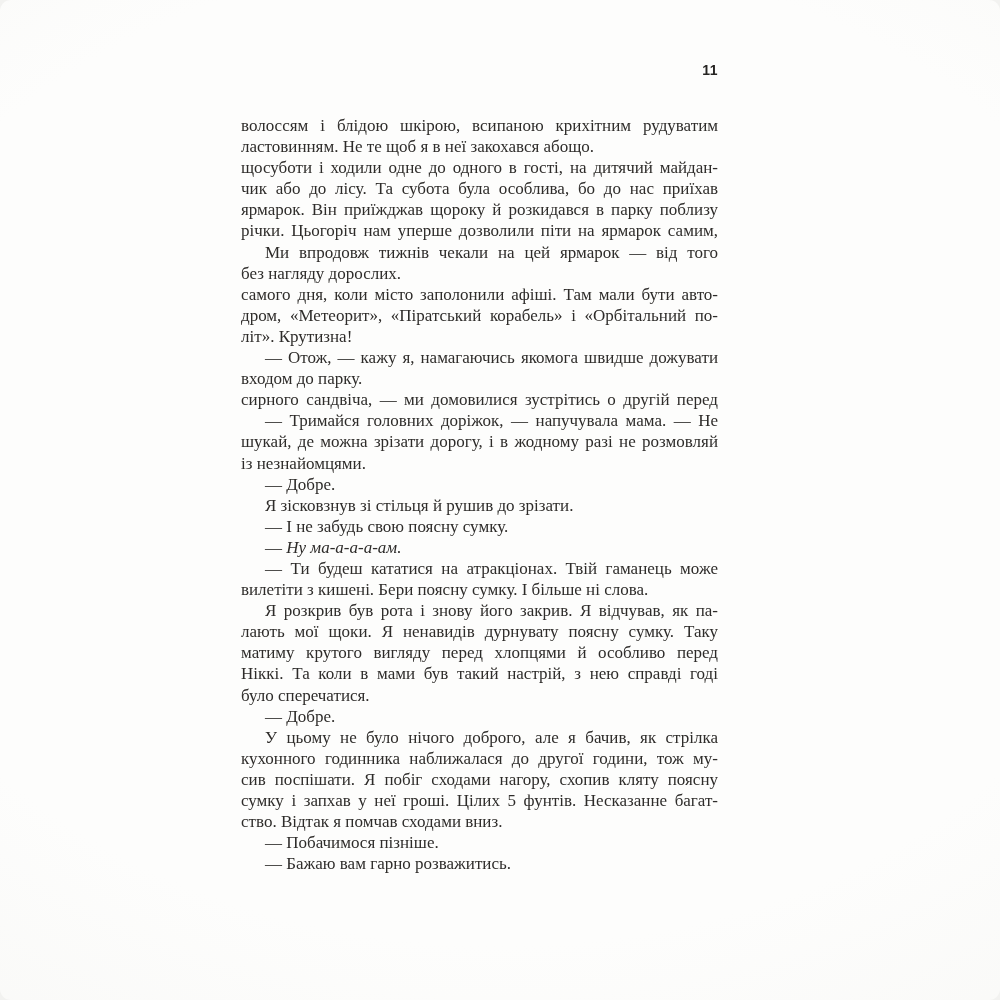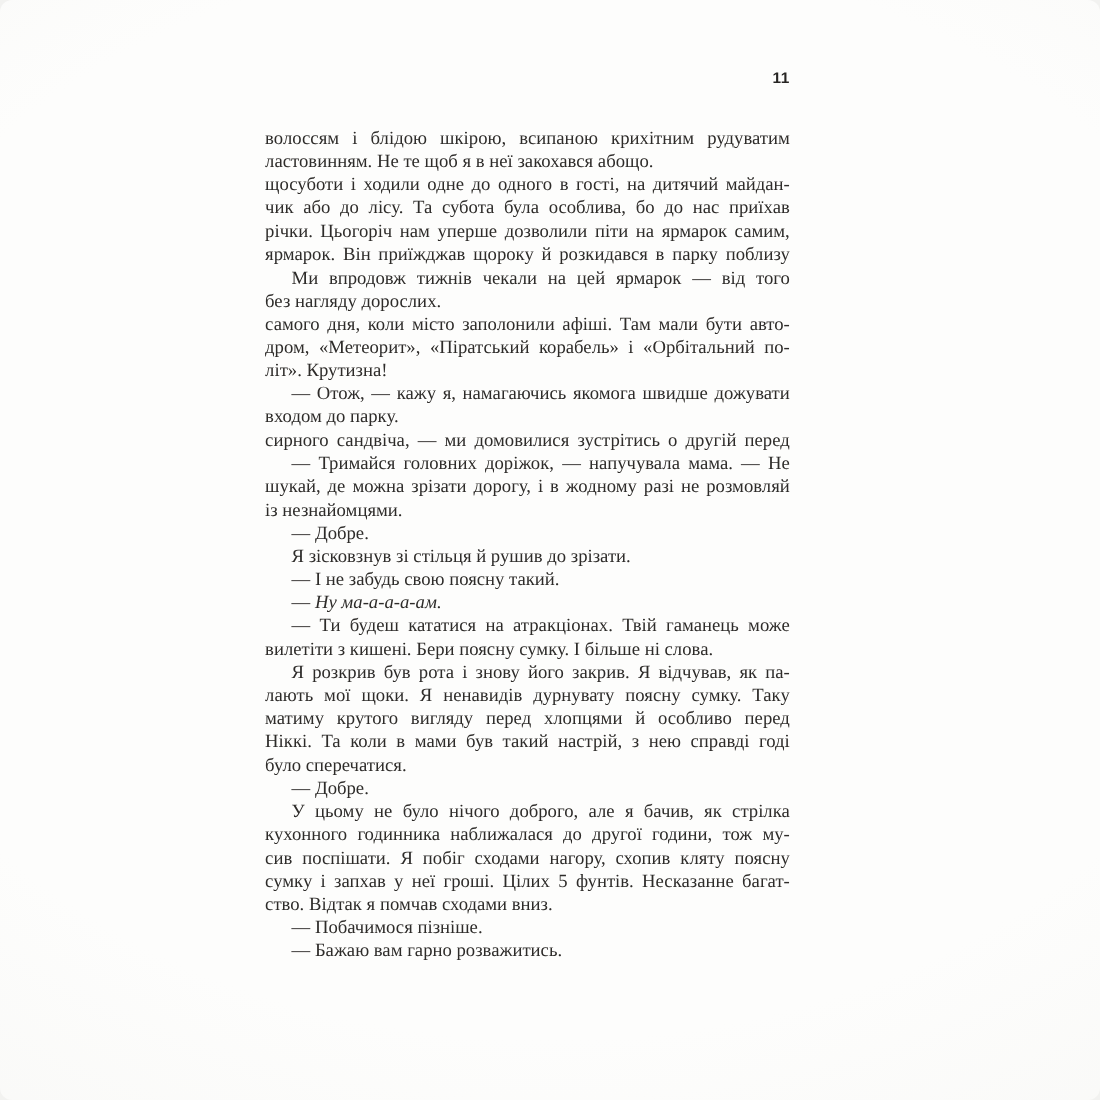--- a/index.html
+++ b/index.html
@@ -62,36 +62,36 @@
 </head>
 <body>
 
 <div class="page">
   <div class="folio">11</div>
   <div class="text-block">
       <div class="line"><span>волоссям і блідою шкірою, всипаною крихітним рудуватим</span></div>
       <div class="line last"><span>ластовинням. Не те щоб я в неї закохався абощо.</span></div>
       <div class="line"><span>щосуботи і ходили одне до одного в гості, на дитячий майдан-</span></div>
       <div class="line"><span>чик або до лісу. Та субота була особлива, бо до нас приїхав</span></div>
+      <div class="line"><span>ярмарок. Він приїжджав щороку й розкидався в парку поблизу</span></div>
       <div class="line"><span>річки. Цьогоріч нам уперше дозволили піти на ярмарок самим,</span></div>
-      <div class="line"><span>ярмарок. Він приїжджав щороку й розкидався в парку поблизу</span></div>
       <div class="line indent"><span>Ми впродовж тижнів чекали на цей ярмарок — від того</span></div>
       <div class="line last"><span>без нагляду дорослих.</span></div>
       <div class="line"><span>самого дня, коли місто заполонили афіші. Там мали бути авто-</span></div>
       <div class="line"><span>дром, «Метеорит», «Піратський корабель» і «Орбітальний по-</span></div>
       <div class="line last"><span>літ». Крутизна!</span></div>
       <div class="line indent"><span>— Отож, — кажу я, намагаючись якомога швидше дожувати</span></div>
       <div class="line last"><span>входом до парку.</span></div>
       <div class="line"><span>сирного сандвіча, — ми домовилися зустрітись о другій перед</span></div>
       <div class="line indent"><span>— Тримайся головних доріжок, — напучувала мама. — Не</span></div>
       <div class="line"><span>шукай, де можна зрізати дорогу, і в жодному разі не розмовляй</span></div>
       <div class="line last"><span>із незнайомцями.</span></div>
       <div class="line last indent"><span>— Добре.</span></div>
       <div class="line last indent"><span>Я зісковзнув зі стільця й рушив до зрізати.</span></div>
-      <div class="line last indent"><span>— І не забудь свою поясну такий.</span></div>
+      <div class="line last indent"><span>— І не забудь свою поясну сумку.</span></div>
       <div class="line last indent"><span>— </span><span class="it">Ну ма-а-а-а-ам.</span></div>
       <div class="line indent"><span>— Ти будеш кататися на атракціонах. Твій гаманець може</span></div>
       <div class="line last"><span>вилетіти з кишені. Бери поясну сумку. І більше ні слова.</span></div>
       <div class="line indent"><span>Я розкрив був рота і знову його закрив. Я відчував, як па-</span></div>
       <div class="line"><span>лають мої щоки. Я ненавидів дурнувату поясну сумку. Таку</span></div>
       <div class="line"><span>матиму крутого вигляду перед хлопцями й особливо перед</span></div>
       <div class="line"><span>Ніккі. Та коли в мами був такий настрій, з нею справді годі</span></div>
       <div class="line last"><span>було сперечатися.</span></div>
       <div class="line last indent"><span>— Добре.</span></div>
       <div class="line indent"><span>У цьому не було нічого доброго, але я бачив, як стрілка</span></div>

